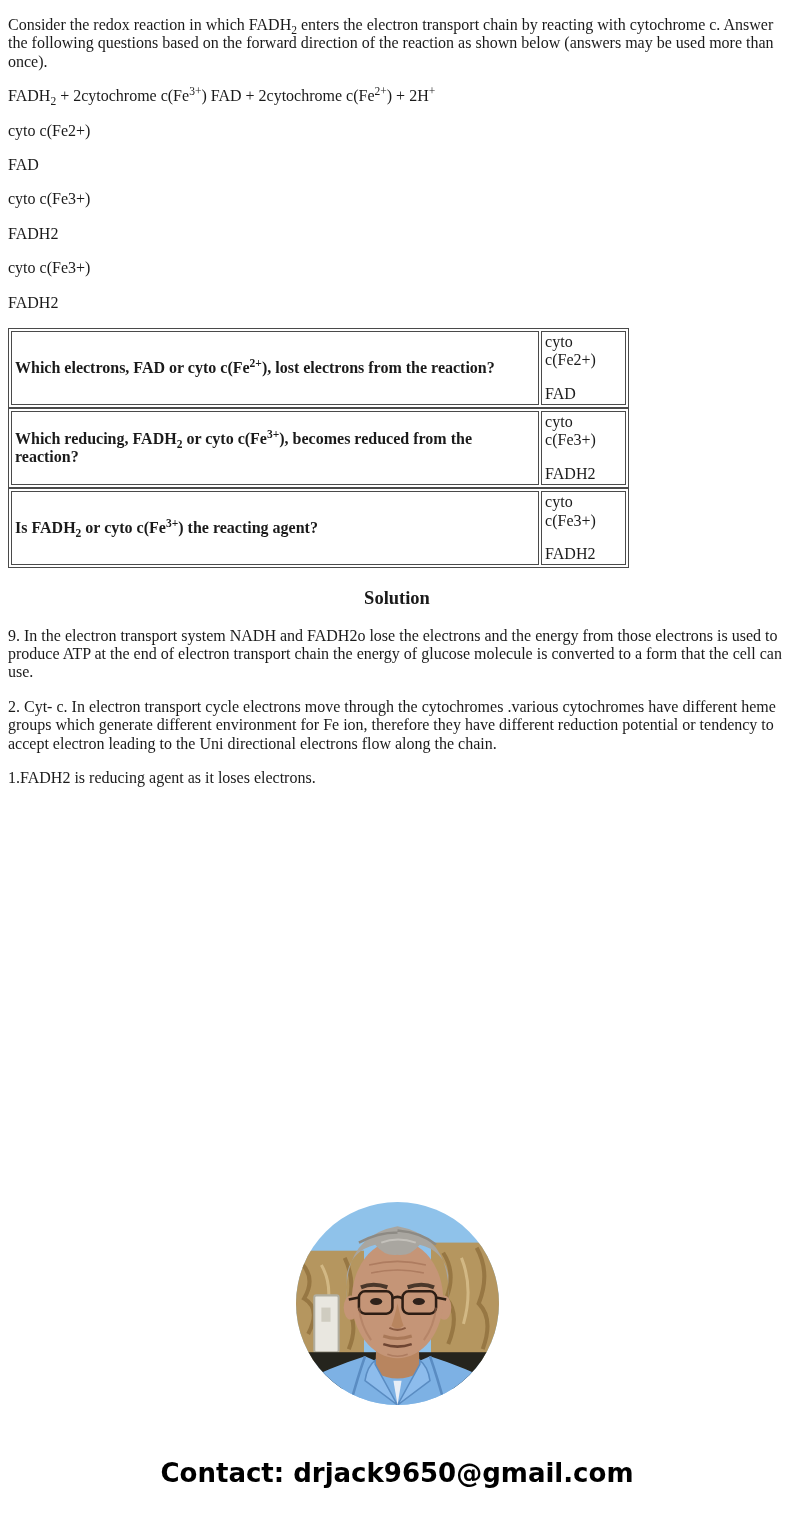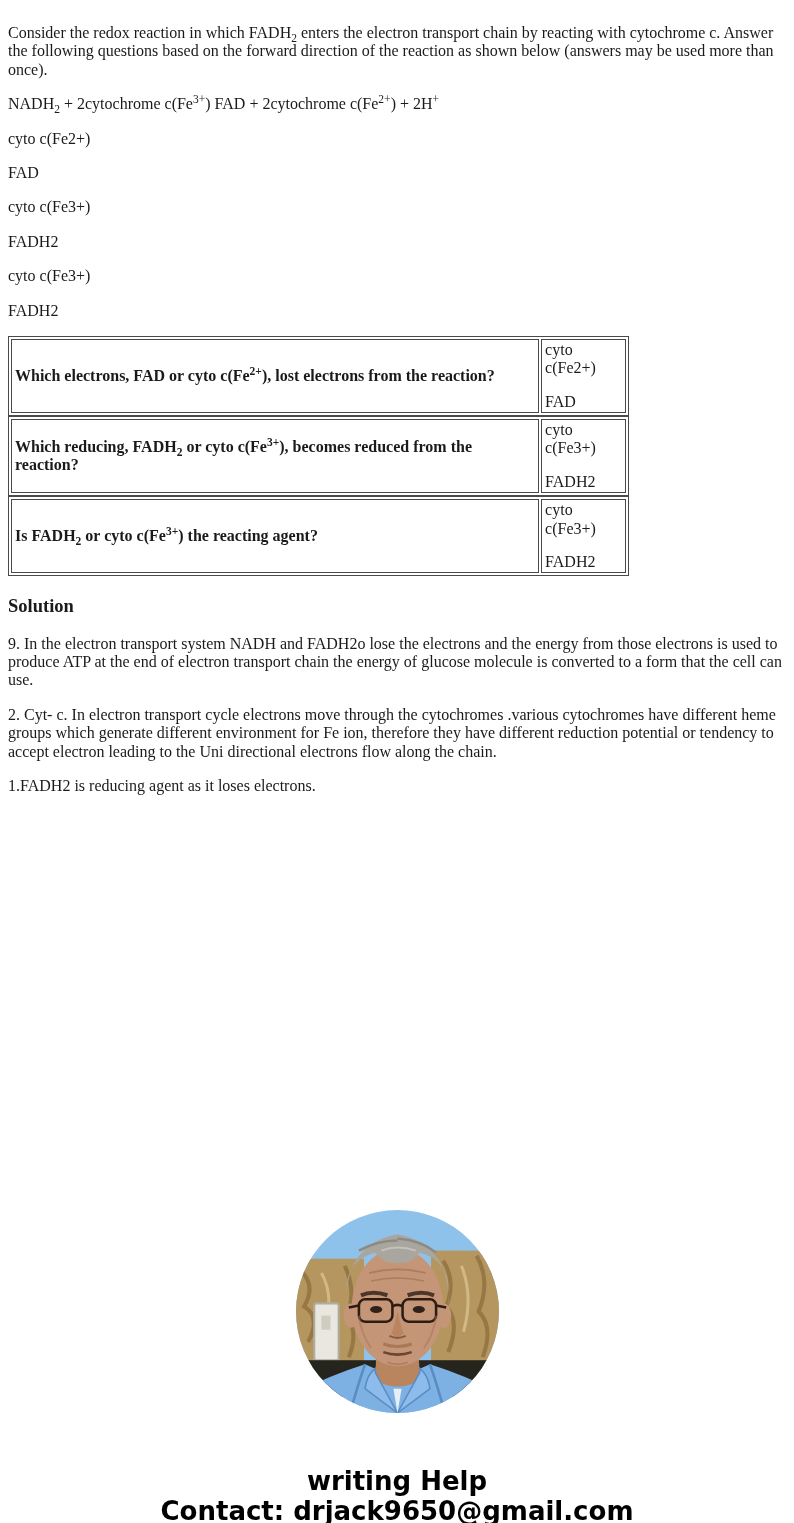--- a/index.html
+++ b/index.html
@@ -6,21 +6,21 @@
   html, body { background: #ffffff; }
   body {
     margin: 8px;
     width: 778px;
     font-family: "Liberation Serif", "DejaVu Serif", serif;
     font-size: 16px;
     line-height: 1.15;
     color: #1a1a1a;
   }
   p { margin: 16px 0; }
-  p.first { margin-top: 16px; }
+  p.first { margin-top: 8px; }
   sub, sup { font-size: 0.72em; line-height: 0; }
 
   
   table.qa {
     border-collapse: separate;
     border-spacing: 2px;
     border: 1px solid #4a4a4a;
     width: 621px;
     margin: 0;
   }
@@ -34,20 +34,21 @@
     font-weight: bold;
   }
   td.a { width: 85px; }
   td.a .ans { margin: 0; }
   td.a .ans + .ans { margin-top: 15px; }
 
   h3.solution-heading {
     font-size: 18.5px;
     font-weight: bold;
     margin: 20px 0 17px 0;
+    text-align: center;
   }
 
   .big-spacer { height: 399px; }
 
   .avatar-wrap {
     text-align: center;
     margin: 0;
   }
   .avatar-wrap svg { display: inline-block; }
 
@@ -59,21 +60,21 @@
     font-size: 26px;
     line-height: 30px;
     color: #000000;
   }
 </style>
 </head>
 <body>
 
 <p class="first"><span>Consider the redox reaction in which FADH</span><sub>2</sub><span> enters the electron transport chain by reacting with cytochrome c. Answer the following questions based on the forward direction of the reaction as shown below (answers may be used more than once).</span></p>
 
-<p><span>NADH</span><sub>2</sub><span> + 2cytochrome c(Fe</span><sup>3+</sup><span>) FAD + 2cytochrome c(Fe</span><sup>2+</sup><span>) + 2H</span><sup>+</sup></p>
+<p><span>FADH</span><sub>2</sub><span> + 2cytochrome c(Fe</span><sup>3+</sup><span>) FAD + 2cytochrome c(Fe</span><sup>2+</sup><span>) + 2H</span><sup>+</sup></p>
 
 <p>cyto c(Fe2+)</p>
 <p>FAD</p>
 <p>cyto c(Fe3+)</p>
 <p>FADH2</p>
 <p>cyto c(Fe3+)</p>
 <p>FADH2</p>
 
 <table class="qa">
   <tbody>
@@ -185,15 +186,14 @@
       <path d="M86,140 Q100,145 114,140" stroke="#6e4532" stroke-width="2.5" fill="none"></path>
       <path d="M90,150 Q100,154 110,150" stroke="#a8765a" stroke-width="1.5" fill="none" opacity="0.8"></path>
 
       <path d="M62,104 Q64,122 74,136" stroke="#a8765a" stroke-width="2" fill="none" opacity="0.5"></path>
       <path d="M138,104 Q136,122 126,136" stroke="#a8765a" stroke-width="2" fill="none" opacity="0.5"></path>
     </g>
   </svg>
 </div>
 
 <div class="contact-banner">
-  <div>writing Help</div>
   <div>Contact: drjack9650@gmail.com</div>
 </div>
 
 </body></html>

